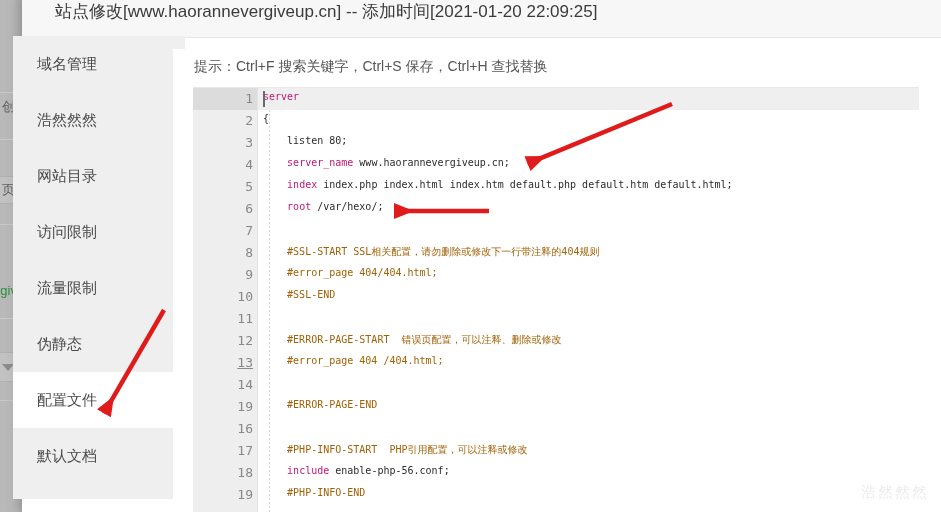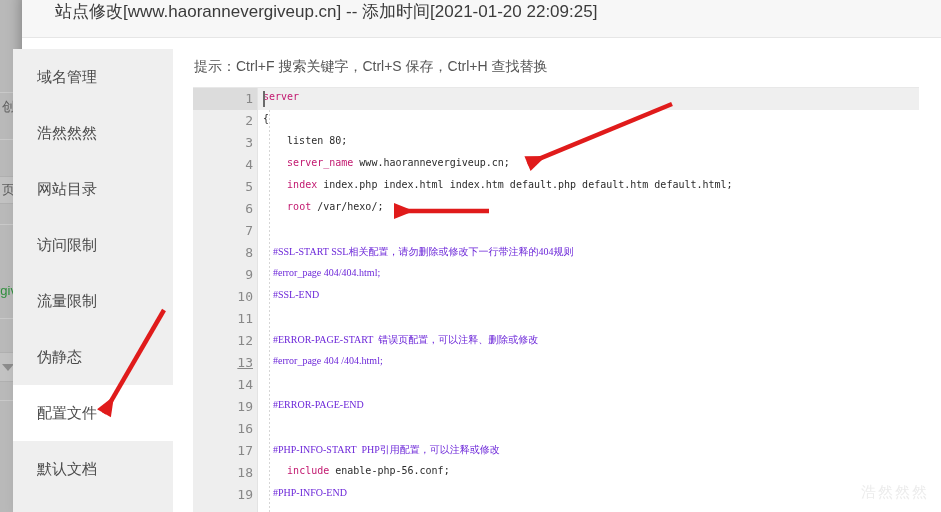--- a/index.html
+++ b/index.html
@@ -22,41 +22,41 @@
   .bg-shadowstrip{position:absolute;left:22px;top:0;width:14px;height:444px;background:#a9a9a9;}
 
   
   .modal{position:absolute;left:22px;top:-10px;width:919px;height:522px;background:#fff;
         box-shadow:0 2px 14px rgba(0,0,0,.35);}
   .modal-header{position:absolute;left:0;top:0;width:919px;height:48px;background:#f7f7f7;
         border-bottom:1px solid #e6e6e6;box-sizing:border-box;}
   .modal-title{position:absolute;left:33px;top:10px;font-size:17px;color:#3b3b3b;white-space:nowrap;letter-spacing:0px;}
 
   
-  .side-menu{position:absolute;left:13px;top:49px;width:172px;height:463px;background:#efefef;}
+  .side-menu{position:absolute;left:13px;top:36px;width:172px;height:463px;background:#efefef;}
   .menu-item{position:relative;height:56px;line-height:56px;padding-left:24px;
         font-size:15px;color:#4a4a4a;cursor:pointer;box-sizing:border-box;white-space:nowrap;}
   .menu-item.active{background:#ffffff;}
 
   
   .editor-wrap{position:absolute;left:173px;top:49px;width:746px;height:463px;background:#fff;}
   .hint{position:absolute;left:21px;top:9px;font-size:14px;color:#555;white-space:nowrap;}
   .editor{position:absolute;left:20px;top:38px;width:726px;height:425px;background:#ffffff;overflow:hidden;
         border-top:1px solid #e8e8e8;}
   .gutter{position:absolute;left:0;top:0;width:64px;height:425px;background:#eeeeee;}
   .gutter-sep{position:absolute;left:64px;top:0;width:1px;height:425px;background:#e3e3e3;}
   .ln{position:absolute;right:4px;width:60px;text-align:right;
       font-family:"DejaVu Sans Mono","Liberation Mono",monospace;font-size:13px;color:#888;}
   .ln-hl{position:absolute;left:0;width:64px;height:22px;background:#dcdcdc;}
   .row-hl{position:absolute;left:65px;width:661px;height:22px;background:#efefef;}
   .code{position:absolute;left:70px;top:0;width:660px;height:425px;}
   .cl{position:absolute;left:0;white-space:pre;
       font-family:"DejaVu Sans Mono","Liberation Mono",monospace;font-size:10px;color:#2b2b2b;}
   .kw{color:#c2186f;}
-  .cm{color:#6d28d9;font-family:Liberation Serif, serif;}
+  .cm{color:#a16207;}
   .indent-guide{position:absolute;left:76px;top:22px;width:1px;height:403px;
       background:repeating-linear-gradient(to bottom,#d6d6d6 0,#d6d6d6 2px,transparent 2px,transparent 4px);}
   .caret{position:absolute;left:0px;top:3px;width:2px;height:16px;background:#6a6a6a;}
 
   
   .arrow-svg{position:absolute;left:0;top:0;width:941px;height:512px;pointer-events:none;}
 
   
   .watermark{position:absolute;right:12px;bottom:10px;font-size:15px;color:#ececec;letter-spacing:2px;white-space:nowrap;}
 </style>

